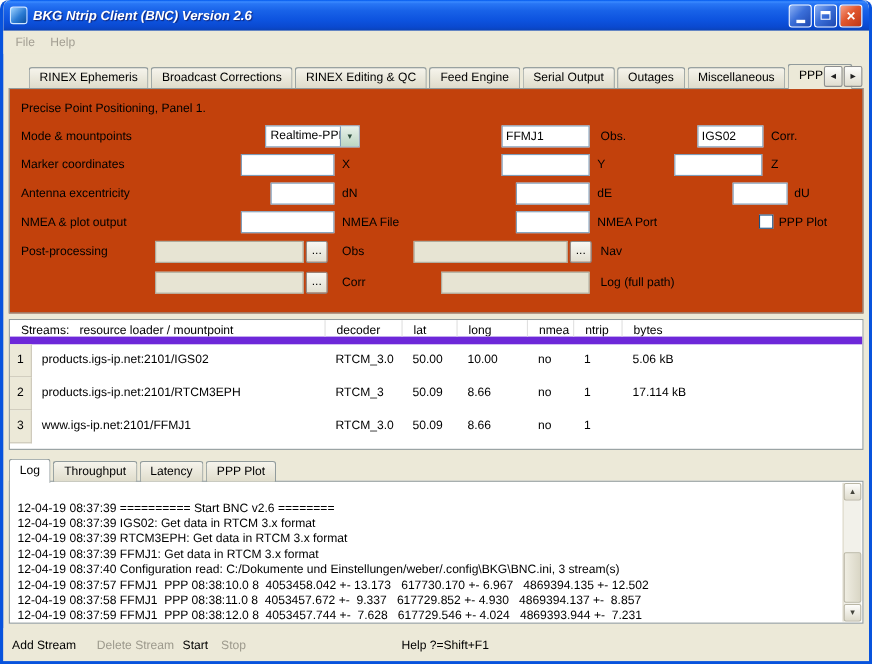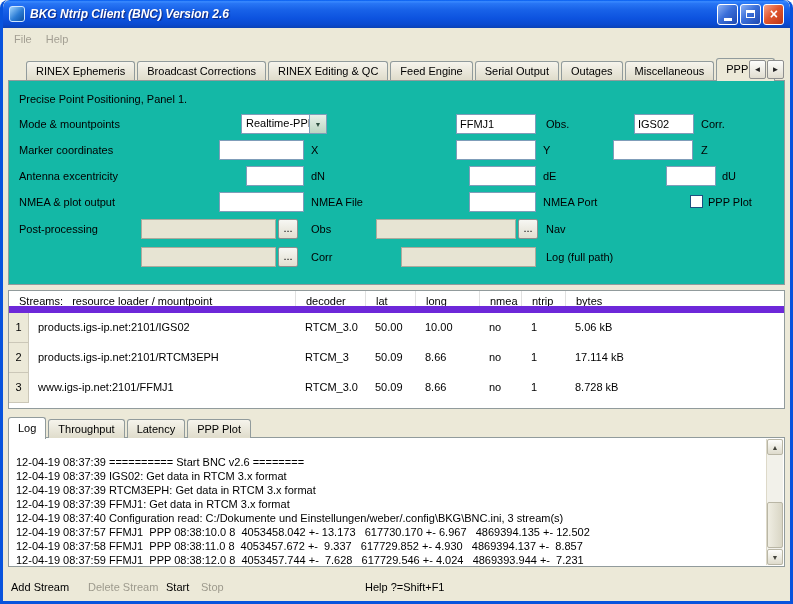--- a/index.html
+++ b/index.html
@@ -41,21 +41,21 @@
     border:1px solid #919B9C; border-bottom:none; border-radius:3px 3px 0 0;
     background:linear-gradient(180deg,#F6F4EC 0%,#DFDCCB 100%); }
   .tab.active{ height:23px; line-height:21px; margin-bottom:-1px; background:#ECE9D8; z-index:4; position:relative; }
   .tab-scroll{ position:absolute; top:60px; right:6px; display:flex; z-index:3; }
   .tscroll-btn{ width:17px; height:19px; margin-left:1px; border:1px solid #8E8F8F; border-radius:2px;
     background:linear-gradient(180deg,#FDFDFB,#E0DDD0); display:flex; align-items:center; justify-content:center;
     font-size:8px; color:#222; }
 
   
   .ppp-panel{ position:absolute; top:80px; left:5px; width:777px; height:205px;
-    background:#14b8a6; border:1px solid #919B9C; z-index:2; }
+    background:#c2410c; border:1px solid #919B9C; z-index:2; }
   .abs{ position:absolute; height:20px; line-height:20px; white-space:nowrap; }
   .field{ position:absolute; height:20px; border:1px solid #7F9DB9; background:#fff;
     font-family:"Liberation Sans",sans-serif; font-size:11px; padding:0 3px; }
   .field.disabled{ background:#E7E4D3; border:1px solid #ADAA9C; }
   .combo{ position:absolute; height:20px; border:1px solid #7F9DB9; background:#fff; display:flex; }
   .combo-text{ flex:1; padding:2px 4px; white-space:nowrap; overflow:hidden; }
   .combo-arrow{ width:17px; border-left:1px solid #7F9DB9; display:flex; align-items:center; justify-content:center;
     background:linear-gradient(180deg,#E7F1E9 0%,#BCD6C2 100%); font-size:7px; color:#2F4F3F; }
   .browse-btn{ position:absolute; width:20px; height:20px; border:1px solid #8E8F8F; border-radius:2px;
     background:linear-gradient(180deg,#F7F7F3,#E2DFD1); text-align:center; line-height:17px; font-size:11px; }
@@ -218,21 +218,20 @@
       <div class="t-cell">17.114 kB</div>
     </div>
     <div class="t-row">
       <div class="t-num">3</div>
       <div class="t-cell">www.igs-ip.net:2101/FFMJ1</div>
       <div class="t-cell">RTCM_3.0</div>
       <div class="t-cell">50.09</div>
       <div class="t-cell">8.66</div>
       <div class="t-cell">no</div>
       <div class="t-cell">1</div>
-      <div class="t-cell">8.728 kB</div>
     </div>
   </div>
 
   <div class="log-tabbar">
     <div class="tab active">Log</div>
     <div class="tab">Throughput</div>
     <div class="tab">Latency</div>
     <div class="tab">PPP Plot</div>
   </div>
 

